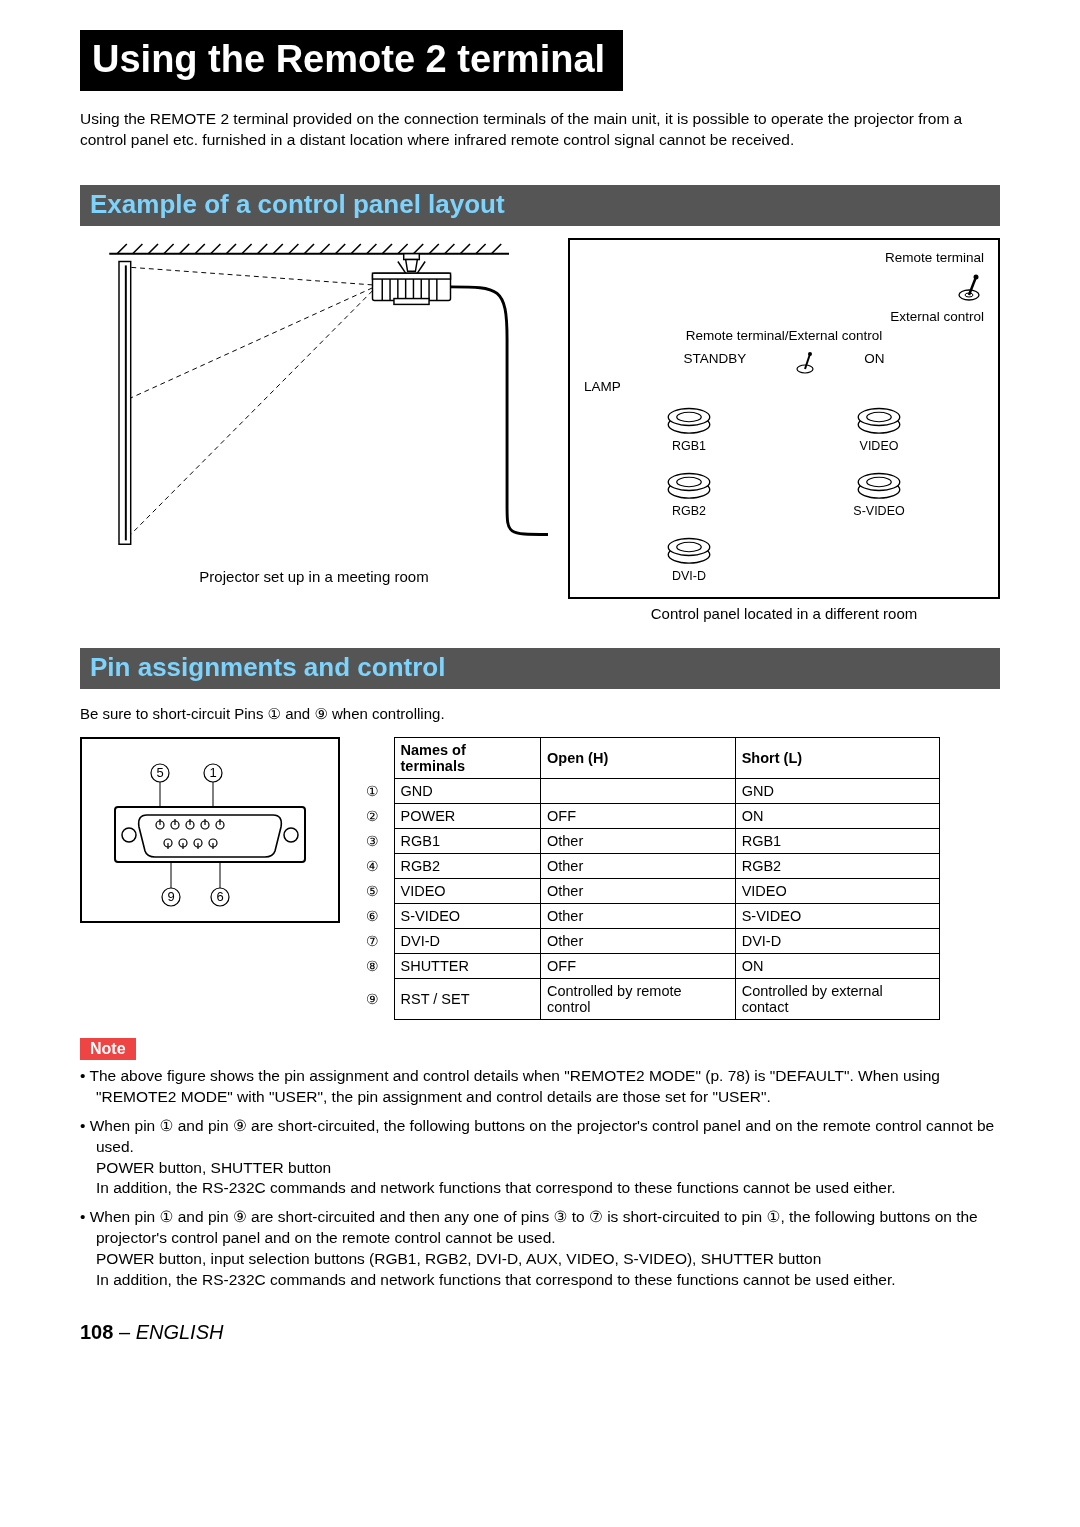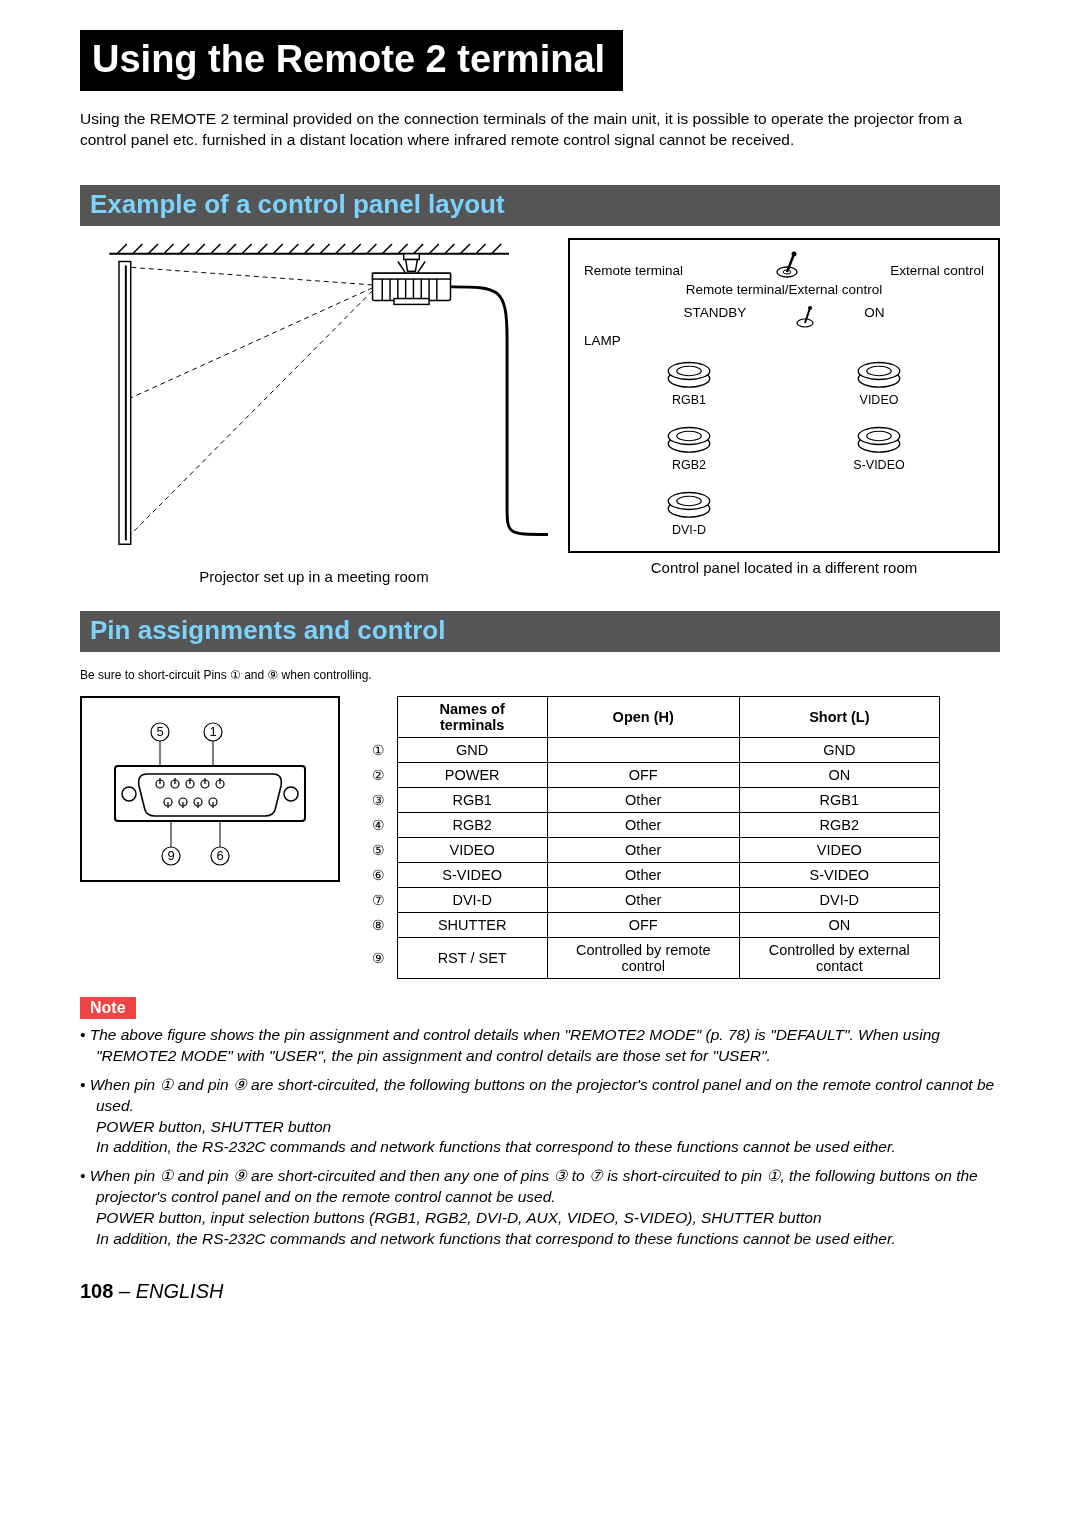--- a/index.html
+++ b/index.html
@@ -45,24 +45,25 @@
     font-size: 15px;
     margin: 6px 0 18px 0;
   }
   .panel-box {
     border: 2px solid #000;
     padding: 10px 14px 14px 14px;
     font-size: 13.5px;
   }
   .panel-top-row {
     display: flex;
-    justify-content: space-between;
+    justify-content: flex-end;
     align-items: flex-end;
     gap: 8px;
     margin-bottom: 4px;
+    flex-direction: column;
   }
   .panel-sub {
     text-align: center;
     margin-bottom: 8px;
   }
   .panel-row2 {
     display: flex;
     justify-content: center;
     gap: 46px;
     margin-bottom: 4px;
@@ -72,21 +73,21 @@
     display: grid;
     grid-template-columns: 1fr 1fr;
     column-gap: 40px;
     row-gap: 12px;
     padding: 0 30px;
   }
   .panel-btn-cell { text-align: center; }
   .btn-circle { display:inline-block; width:48px; height:34px; }
   .btn-label { display:block; font-size:12.5px; margin-top:2px; }
   .note-para {
-    font-size: 12px;
+    font-size: 15px;
     margin: 16px 0 14px 0;
   }
   .pin-section {
     display: flex;
     gap: 20px;
     margin-bottom: 18px;
     align-items: flex-start;
   }
   .pin-diagram-box {
     border: 2px solid #000;
@@ -99,22 +100,22 @@
     line-height: 1.3;
     margin-top: 8px;
   }
   table.pin-table {
     border-collapse: collapse;
     width: 580px;
     font-size: 14.5px;
   }
   table.pin-table th, table.pin-table td {
     border: 1.5px solid #000;
-    padding: 4px 12px;
-    text-align: center;
+    padding: 4px 6px;
+    text-align: left;
     vertical-align: middle;
   }
   table.pin-table th { font-weight: bold; }
   table.pin-table td.num {
     border-left: none; border-top: none; border-bottom: none;
     width: 34px;
     font-size: 14px;
   }
   table.pin-table tr:last-child td.num { border-bottom: none; }
   .note-badge {
@@ -124,21 +125,20 @@
     font-size: 16px;
     display: inline-block;
     padding: 2px 10px;
     margin-bottom: 6px;
   }
   .notes-list {
     font-size: 15.5px;
     line-height: 1.35;
     list-style: none;
     padding-left: 0;
-    font-style: italic;
   }
   .notes-list li {
     padding-left: 16px;
     text-indent: -16px;
     margin-bottom: 8px;
   }
   .notes-list li::before { content: "• "; }
   .footer {
     margin-top: 30px;
     font-size: 20px;

